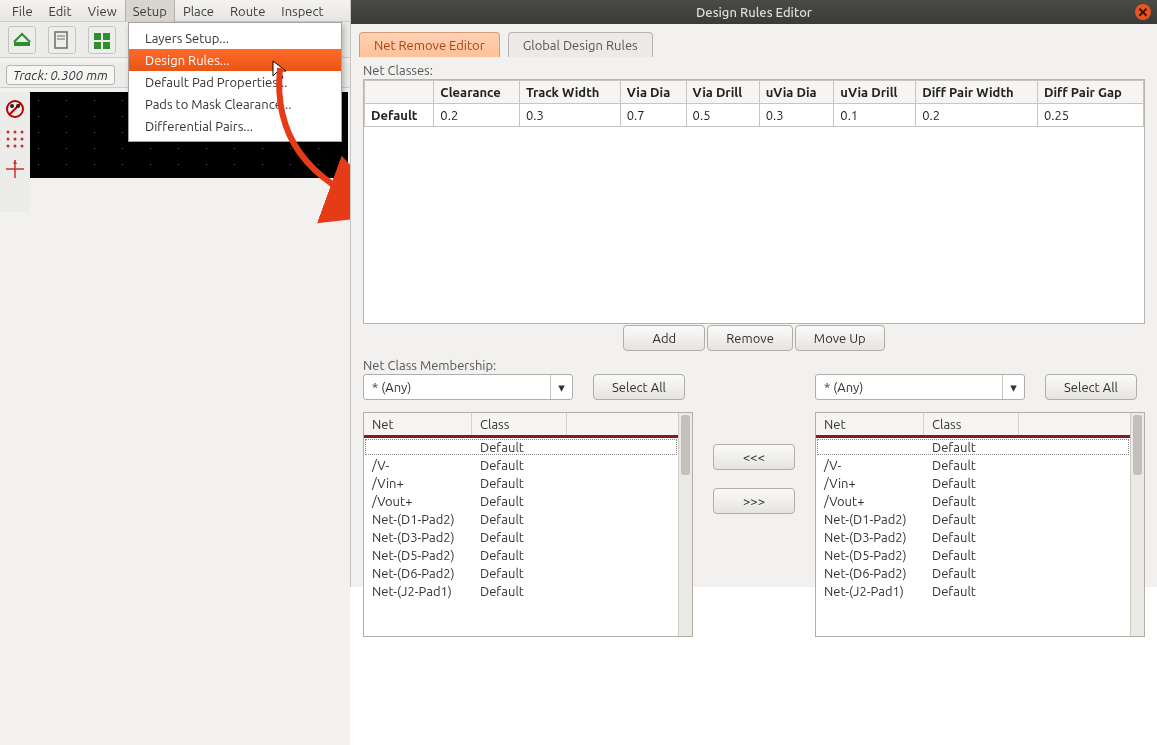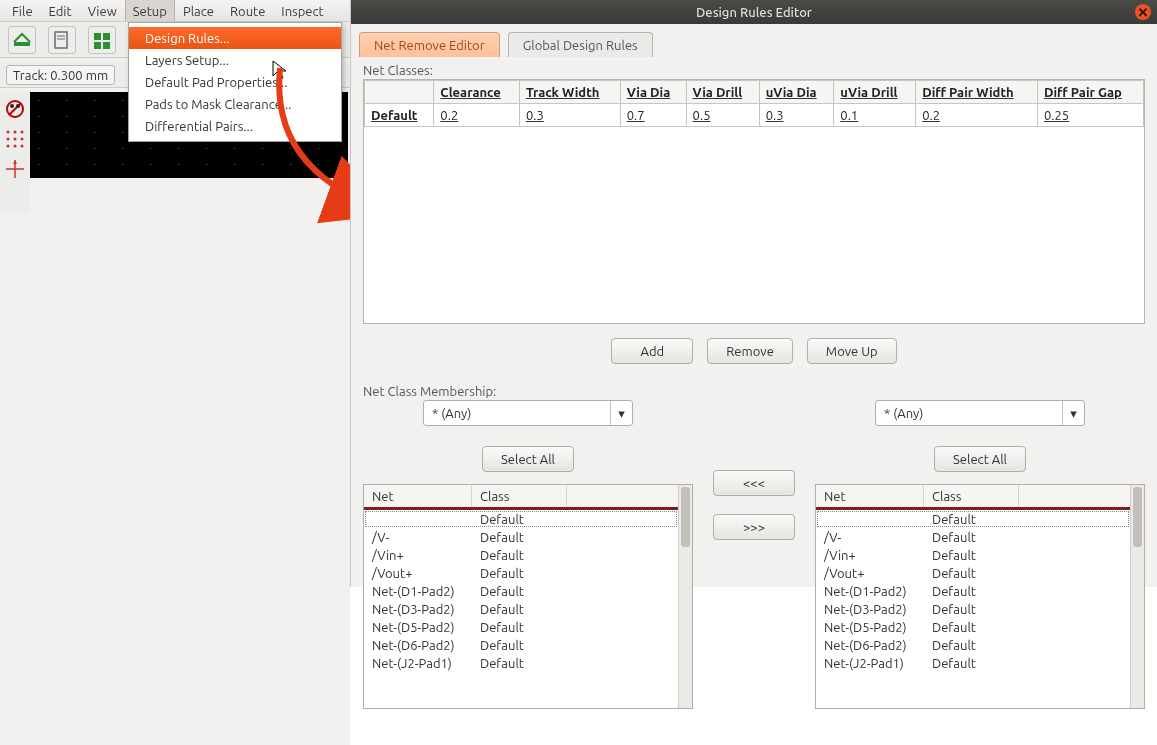--- a/index.html
+++ b/index.html
@@ -12,21 +12,21 @@
 .menubar { position: absolute; left: 0; top: 0; width: 350px; height: 22px; background: linear-gradient(#f4f3f2, #e8e6e4); display: flex; align-items: center; padding: 0 4px; border-bottom: 1px solid #d0ccc8; }
 .menubar .mitem { padding: 2px 8px; color: #3c3c3c; cursor: default; }
 .menubar .mitem.open { background: #d8d5d1; border: 1px solid #b5b0aa; border-bottom: none; padding: 12px 7px; }
 
 
 .toolbar { position: absolute; left: 0; top: 22px; width: 350px; height: 36px; background: #ececea; display: flex; align-items: center; gap: 12px; padding: 0 8px; border-bottom: 1px solid #d0ccc8; }
 .tool { width: 28px; height: 28px; background: #ededeb; border: 1px solid #c7c3bf; border-radius: 3px; display:flex; align-items:center; justify-content:center; }
 
 
 .statusrow { position: absolute; left: 0; top: 62px; width: 350px; height: 26px; background: #ececea; display:flex; align-items:center; padding:0 6px; border-bottom:1px solid #d0ccc8; }
-.statusrow .track-box { border: 1px solid #b8b4af; border-radius: 3px; background: #f6f5f4; padding: 2px 6px; }
+.statusrow .track-box { border: 1px solid #b8b4af; border-radius: 3px; background: #f6f5f4; padding: 2px 6px; font-style: italic; }
 
 
 .leftstrip { position: absolute; left: 0; top: 92px; width: 30px; height: 120px; background:#ececea; display:flex; flex-direction:column; align-items:center; gap:8px; padding-top:6px;}
 .leftstrip .sicon { width:22px;height:22px; }
 
 
 .canvas { position: absolute; left: 30px; top: 92px; width: 318px; height: 86px; background: #000; }
 .canvas .dot { position:absolute; width:1px; height:1px; background:#666; }
 
 
@@ -49,33 +49,33 @@
 
 .tabs { display:flex; gap: 8px; padding: 8px 8px 0 8px; }
 .tab { padding: 5px 14px; border: 1px solid #b8b4af; background: #ebeae8; border-bottom: none; border-top-left-radius:4px; border-top-right-radius:4px; color:#555; }
 .tab.active { background: linear-gradient(#ffd2b4, #ffc099); color:#a34814; border-color:#d49b75; }
 
 
 .section-label { padding: 6px 12px 2px 12px; color:#555; }
 
 
 .grid { margin: 0 12px; border: 1px solid #b8b4af; background:#fff; height: 245px; overflow:hidden; }
-table.rules { border-collapse: collapse; width: 100%; text-decoration: underline; }
+table.rules { border-collapse: collapse; width: 100%; }
 table.rules th, table.rules td { border: 1px solid #c9c6c2; padding: 4px 6px; text-align: left; font-weight: normal; color:#222; background:#fff; white-space: nowrap; }
 table.rules th { background:#f6f5f3; font-weight:bold; color:#222; }
 table.rules td.rowhead { font-weight:bold; }
 
 
-.btnrow { display:flex; gap: 14px; justify-content:center; padding: 14px 0; }
+.btnrow { display:flex; gap: 2px; justify-content:center; padding: 1px 0; }
 .btn { min-width: 82px; padding: 5px 18px; border:1px solid #b1ada7; background: linear-gradient(#fafaf9,#e6e4e1); border-radius:4px; text-align:center; cursor:default; }
 
 
 .member-area { display:flex; padding: 0 12px 10px 12px; gap: 20px; align-items:flex-start; }
 .member-col { flex: 1; }
-.filter-row { display:flex; gap: 20px; align-items:center; margin-bottom: 12px; flex-direction: column; }
+.filter-row { display:flex; gap: 20px; align-items:center; margin-bottom: 12px; }
 .combo { display:flex; border:1px solid #b1ada7; border-radius:3px; background:#fff; height:26px; width: 210px; align-items:center; }
 .combo .combo-text{ flex:1; padding:0 8px; color:#333;}
 .combo .combo-arrow { width:22px; height:100%; border-left:1px solid #c7c3be; display:flex; align-items:center; justify-content:center; }
 
 .netlist { border:1px solid #b1ada7; background:#fff; height: 225px; display:flex; }
 .netlist .list-body{ flex:1; overflow:hidden; }
 .netlist .scrollbar { width:14px; background:#eceae7; border-left:1px solid #d0ccc8; position:relative;}
 .netlist .scrollbar .thumb{ position:absolute; left:2px; right:2px; top:2px; height:60px; background:#c3bfba; border-radius:3px;}
 .netlist-head { display:flex; border-bottom:3px solid #7f1d1d; background:#f6f5f3;}
 .netlist-head div{ padding:4px 8px; border-right:1px solid #d7d4d0; color:#333; }
@@ -221,22 +221,22 @@
     <div class="dot" style="left: 120px; top: 72px;"></div>
     <div class="dot" style="left: 148px; top: 72px;"></div>
     <div class="dot" style="left: 176px; top: 72px;"></div>
     <div class="dot" style="left: 204px; top: 72px;"></div>
     <div class="dot" style="left: 232px; top: 72px;"></div>
     <div class="dot" style="left: 260px; top: 72px;"></div>
     <div class="dot" style="left: 288px; top: 72px;"></div>
   </div>
 
 <div class="dropdown">
+  <div class="ditem">Layers Setup...</div>
   <div class="ditem hot">Design Rules...</div>
-  <div class="ditem">Layers Setup...</div>
   <div class="ditem">Default Pad Properties...</div>
   <div class="ditem">Pads to Mask Clearance...</div>
   <div class="ditem">Differential Pairs...</div>
 </div>
 
 <svg class="cursor" width="18" height="22">
   <path d="M1 1 L1 16 L5 12 L8 19 L11 18 L8 11 L14 11 Z" fill="#fff" stroke="#000" stroke-width="1"></path>
 </svg>
 
 <svg class="arrow-ann" width="160" height="180">

